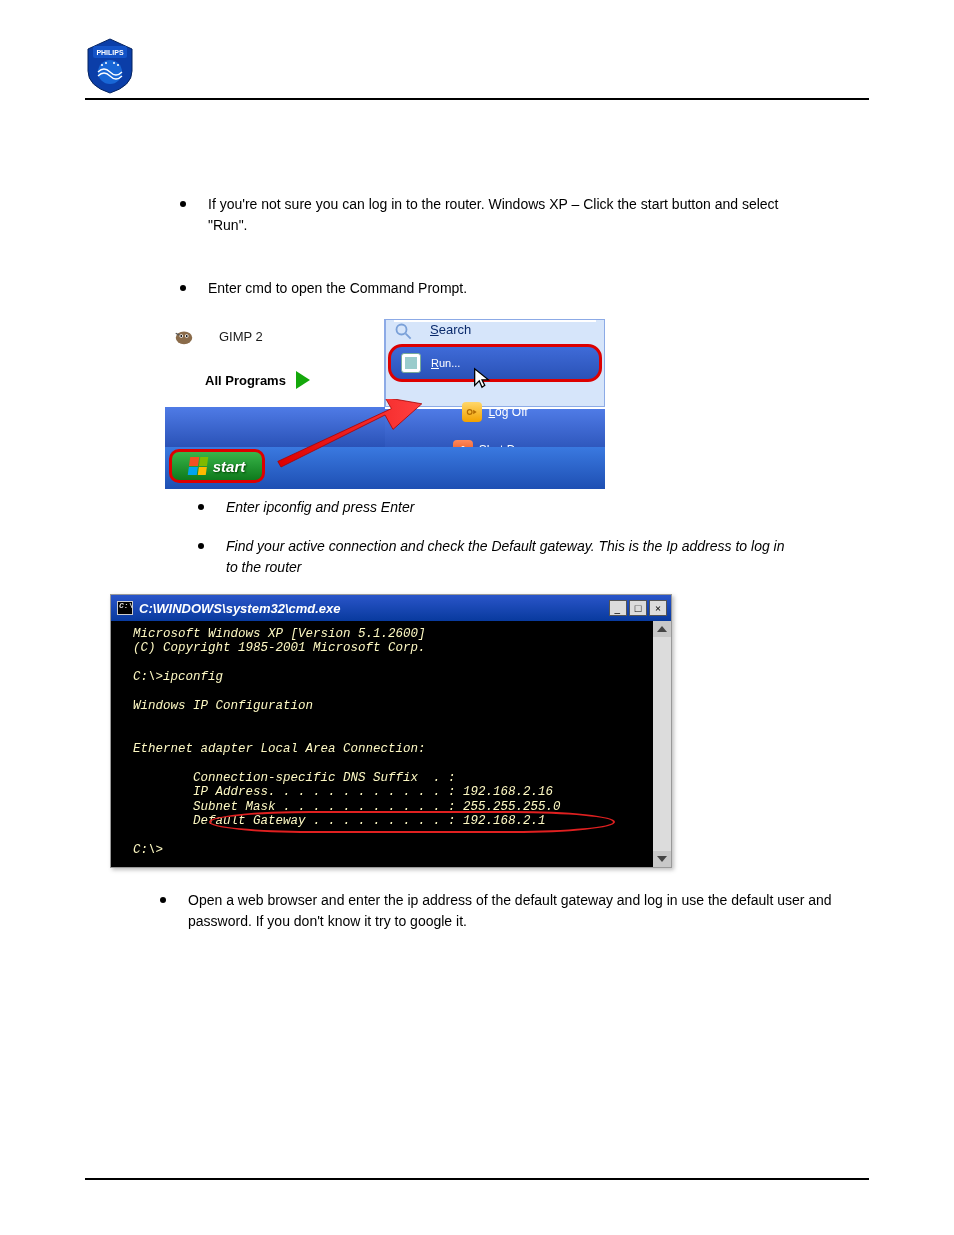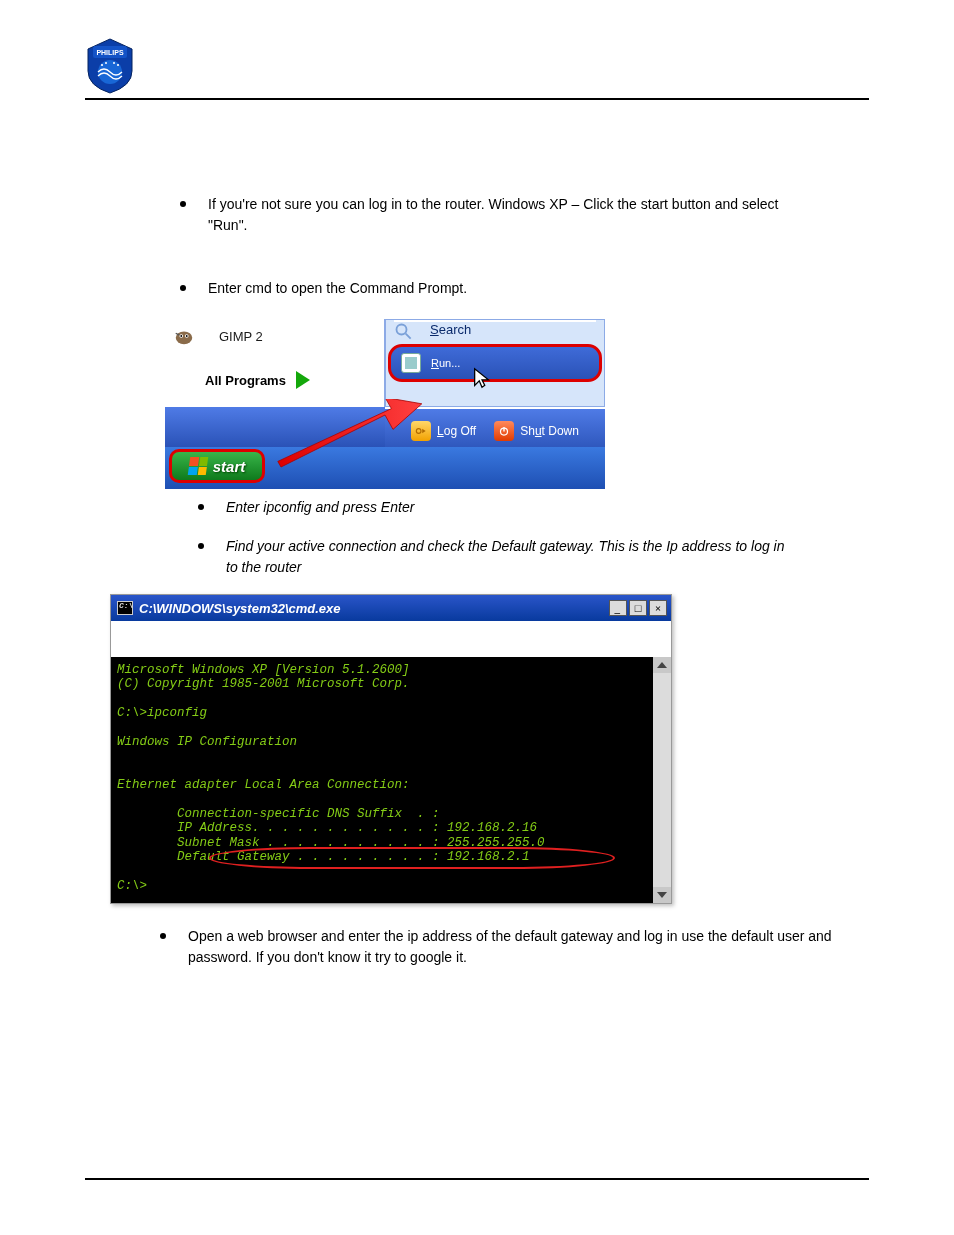--- a/index.html
+++ b/index.html
@@ -94,21 +94,21 @@
   .shot1 .run-row .ic { width: 20px; height: 20px; background:#fff; border:1px solid #7a9; border-radius:3px; position:relative; }
   .shot1 .run-row .ic:before { content:""; position:absolute; left:3px; top:3px; right:3px; bottom:3px; background:#9cc; }
   .shot1 .run-row .lbl { color:#fff; font-size:11px; }
   .shot1 .run-row .lbl .u { text-decoration: underline; }
   .shot1 .cursor {
     position: absolute; left: 306px; top: 48px; width: 22px; height: 22px;
   }
   .shot1 .logoff-bar {
     position: absolute; left: 220px; top: 90px; width: 220px; height: 44px;
     background: linear-gradient(#4f7be6, #2a52b7);
-    display: flex; align-items: center; justify-content: center; gap: 18px;
+    display: flex; align-items: center; justify-content: center; gap: 18px; flex-direction: column;
   }
   .shot1 .lo-item { display:flex; align-items:center; gap:6px; color:#fff; font-size:12px; }
   .shot1 .lo-item .u { text-decoration: underline; }
   .shot1 .ico-sq { width:20px; height:20px; border-radius:4px; display:flex; align-items:center; justify-content:center; }
   .shot1 .ico-yellow { background: linear-gradient(#ffd76a,#f2a100); }
   .shot1 .ico-red { background: linear-gradient(#ff8a5c,#e23b00); }
   .shot1 .taskbar {
     position: absolute; left: 0; top: 128px; width: 440px; height: 42px;
     background: linear-gradient(#3a79e0, #1e4fb3);
   }
@@ -151,28 +151,27 @@
     display: flex; align-items: center; justify-content: space-between;
     padding: 0 4px 0 6px;
     color: #fff; font-family: Tahoma, Arial, sans-serif; font-size: 13px; font-weight: bold;
   }
   .shot2 .titlebar .ttl { display:flex; align-items:center; gap:6px; }
   .shot2 .titlebar .cmdico { width:16px; height:14px; background:#000; border:1px solid #ccc; position:relative; }
   .shot2 .titlebar .cmdico:before { content:"C:\\"; position:absolute; left:1px; top:-1px; color:#ddd; font-size:8px; font-family:"Courier New",monospace; }
   .shot2 .wbtns { display:flex; gap:2px; }
   .shot2 .wbtn { width:18px; height:16px; background:#dcdcdc; border:1px solid #555; display:flex; align-items:center; justify-content:center; font-size:11px; font-family:Tahoma; font-weight:bold; color:#000; }
   .shot2 .term {
-    background: #000; color: #84cc16;
-    padding: 6px 4px 10px 6px;
+    background: #000; color: #fef9c3;
+    padding: 6px 4px 10px 22px;
     white-space: pre;
     line-height: 1.15;
     position: relative;
     min-height: 246px;
     border-right: 18px solid #dcdcdc;
-    margin-top: 36px;
   }
   .shot2 .scroll-up, .shot2 .scroll-dn {
     position: absolute; right: -18px; width: 18px; height: 16px; background: #c8c8c8;
     display:flex; align-items:center; justify-content:center;
   }
   .shot2 .scroll-up { top: 0; }
   .shot2 .scroll-dn { bottom: 0; }
   .shot2 .scroll-up:before { content:""; border-left:5px solid transparent; border-right:5px solid transparent; border-bottom:6px solid #444; }
   .shot2 .scroll-dn:before { content:""; border-left:5px solid transparent; border-right:5px solid transparent; border-top:6px solid #444; }
   .shot2 .highlight-ellipse {

